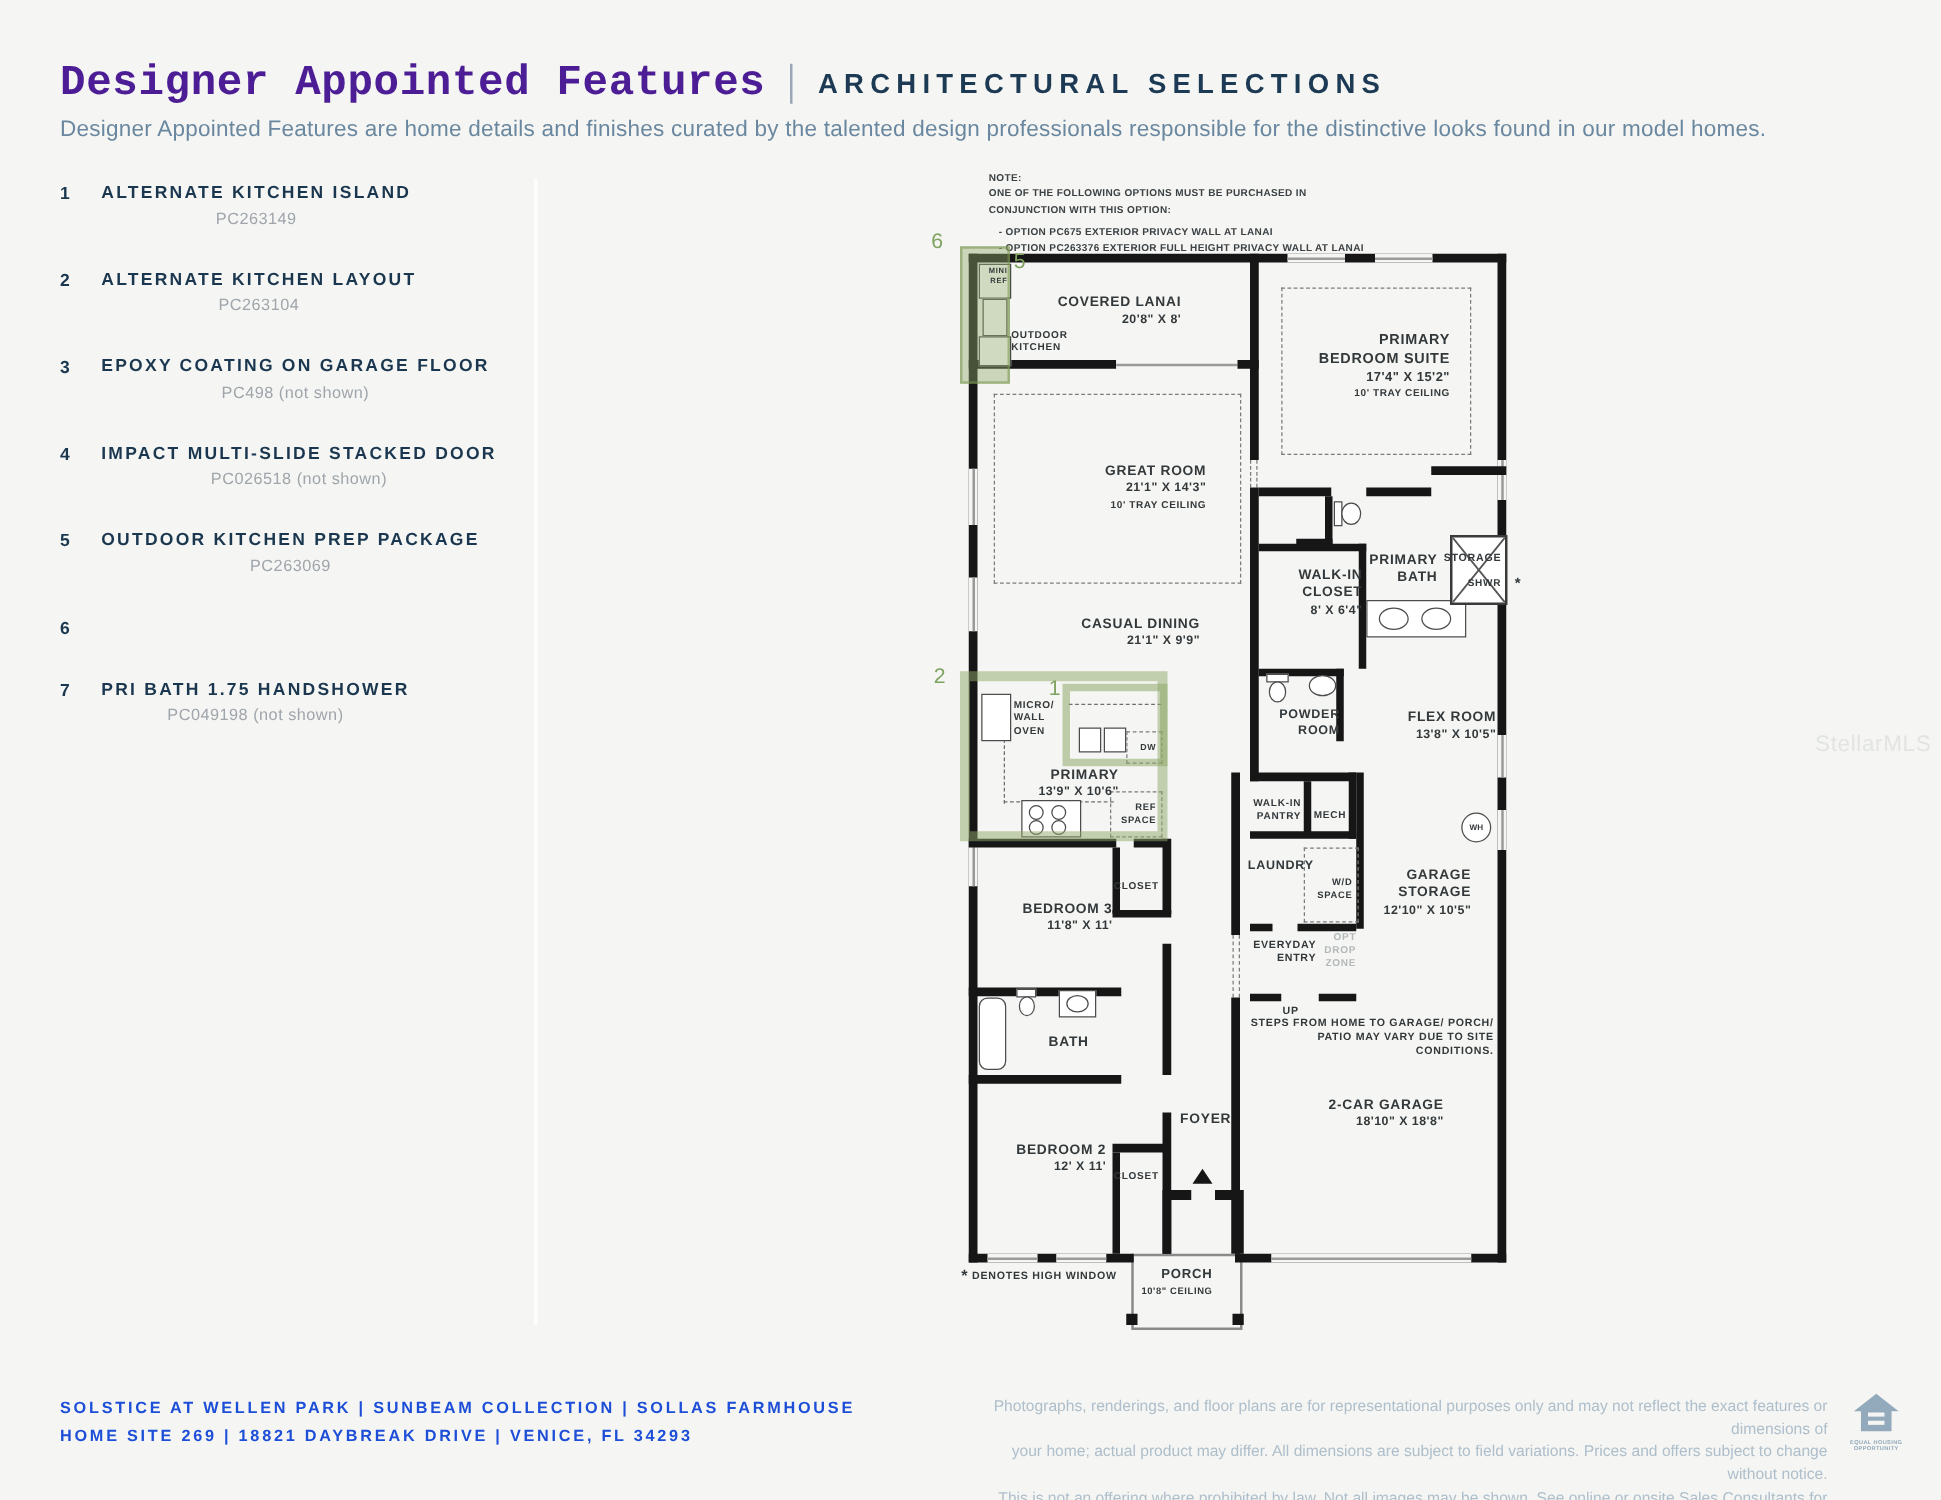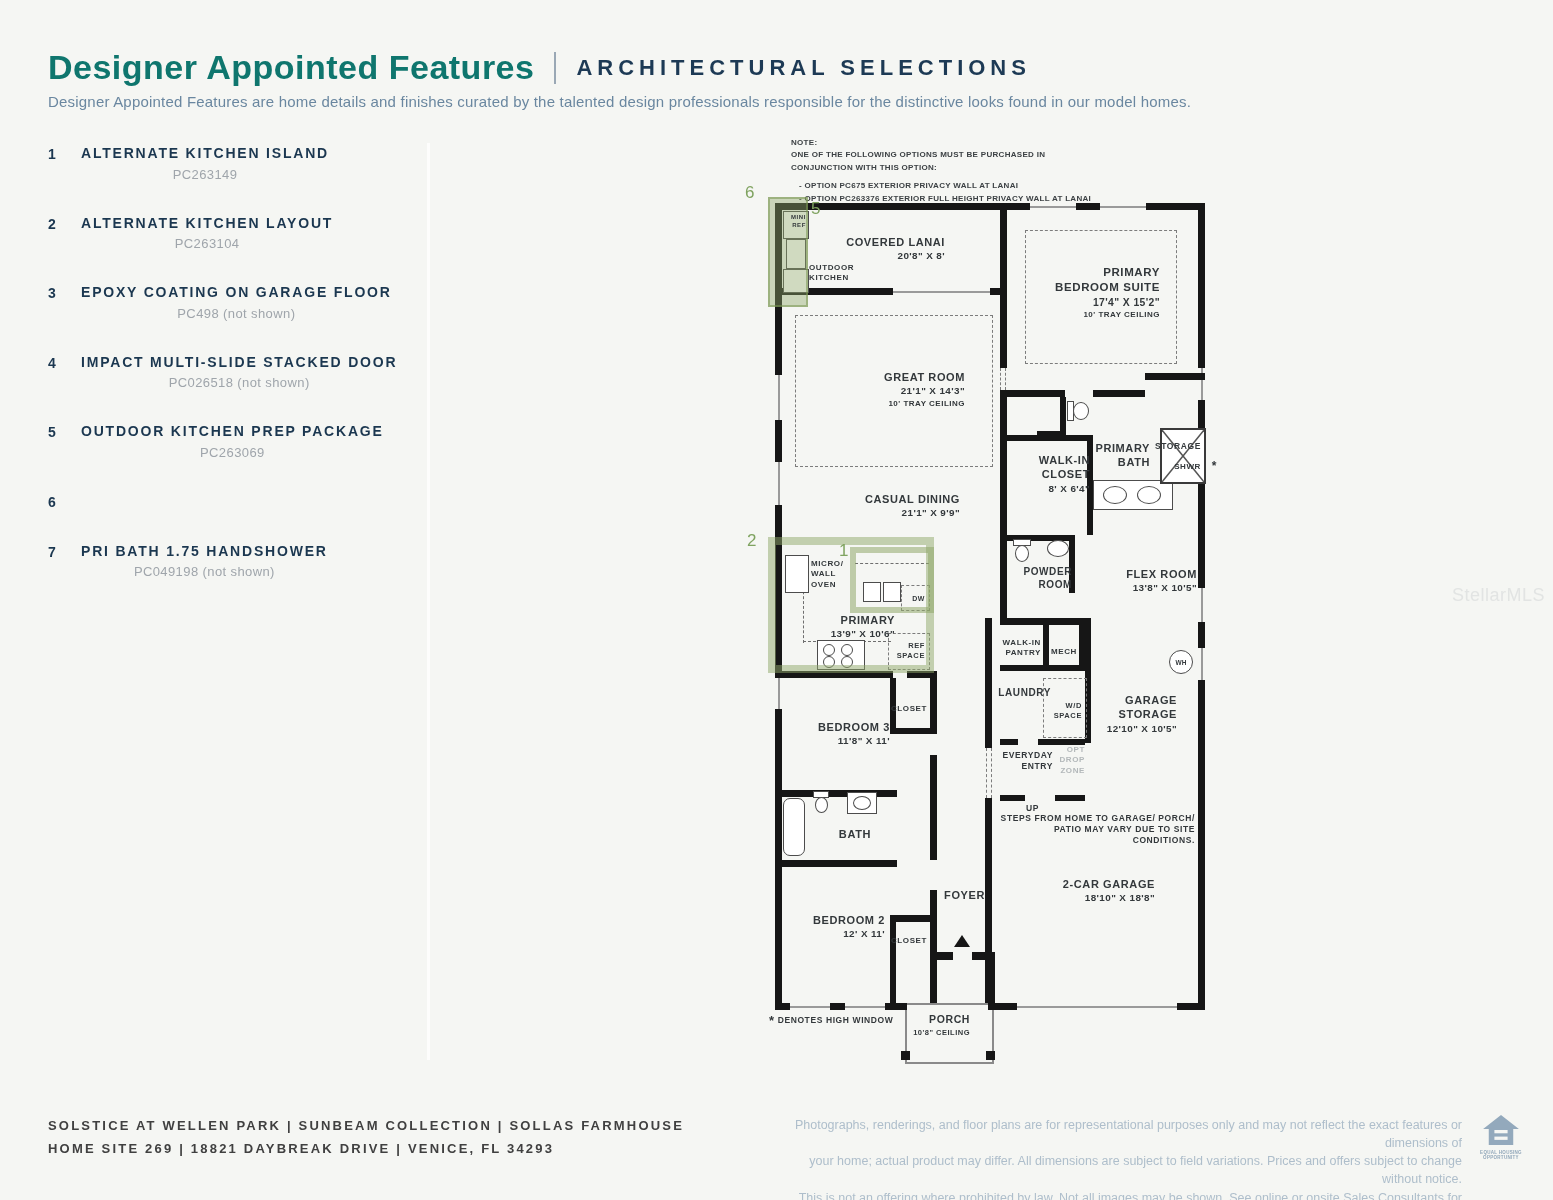--- a/index.html
+++ b/index.html
@@ -1,24 +1,24 @@
 <!DOCTYPE html>
 <html><head>
 <meta charset="utf-8">
 <style>
   html,body{margin:0;padding:0;}
   body{width:1553px;height:1200px;background:#f5f6f3;font-family:"Liberation Sans",sans-serif;position:relative;overflow:hidden;}
   .page{position:absolute;inset:0;}
 
   
   .hdr{position:absolute;left:48px;top:48px;display:flex;align-items:center;}
-  .hdr .main{font-family:Liberation Sans, sans-serif;font-weight:700;font-size:34px;color:#0f766e;letter-spacing:.5px;}
+  .hdr .main{font-family:Liberation Mono, monospace;font-weight:700;font-size:34px;color:#4c1d95;letter-spacing:.5px;}
   .hdr .sep{width:2px;height:32px;background:#9aa8b5;margin:0 20px;}
   .hdr .sub{font-size:22px;font-weight:700;color:#1d3a55;letter-spacing:5px;}
-  .tagline{position:absolute;left:48px;top:93px;font-size:15px;color:#6a87a0;letter-spacing:.2px;}
+  .tagline{position:absolute;left:48px;top:93px;font-size:18px;color:#6a87a0;letter-spacing:.2px;}
 
   
   .divider{position:absolute;left:427px;top:143px;width:3px;height:917px;background:#fdfdfc;}
   .features{position:absolute;left:48px;top:145px;width:352px;}
   .feat{display:flex;margin-bottom:33px;}
   .feat .num{width:33px;font-size:14px;font-weight:700;color:#1b3750;padding-top:1px;}
   .feat .tt{font-size:14px;font-weight:700;color:#1b3750;letter-spacing:1.8px;line-height:1.25;}
   .feat .cd{font-size:13px;color:#9fa5ab;margin-top:4px;letter-spacing:.4px;text-align:center;}
 
   
@@ -43,21 +43,21 @@
   .gframe{position:absolute;border:8px solid rgba(143,168,106,.5);}
   .gframe2{position:absolute;border:6px solid rgba(143,168,106,.55);}
   .note{position:absolute;left:36px;top:2px;width:340px;font-size:8px;font-weight:700;color:#3c4144;letter-spacing:.3px;line-height:1.55;text-align:left;}
   .note .opt{margin-left:8px;}
   .tri{position:absolute;width:0;height:0;border-left:8px solid transparent;border-right:8px solid transparent;border-bottom:12px solid #161616;}
   .circle{position:absolute;border:1.5px solid #4c4c4c;border-radius:50%;background:#fff;display:flex;align-items:center;justify-content:center;font-size:6.5px;font-weight:700;color:#33383b;}
   .gray{color:#b3b8ba;}
 
   
   .watermark{position:absolute;left:1452px;top:585px;font-size:18px;color:#e2e4e3;letter-spacing:.5px;}
-  .foot-left{position:absolute;left:48px;top:1115px;font-size:13px;font-weight:700;color:#404040;letter-spacing:2.2px;line-height:1.75;}
+  .foot-left{position:absolute;left:48px;top:1115px;font-size:13px;font-weight:700;color:#1d4ed8;letter-spacing:2.2px;line-height:1.75;}
   .foot-right{position:absolute;left:770px;top:1116px;width:692px;text-align:right;font-size:12.5px;color:#aebecb;line-height:1.45;}
   .eho{position:absolute;left:1478px;top:1114px;width:46px;text-align:center;color:#91a7ba;}
   .eho .t{font-size:4.5px;font-weight:700;letter-spacing:.3px;line-height:1.2;}
 </style>
 </head>
 <body>
 
 <div class="page">
 
   <div class="hdr">

